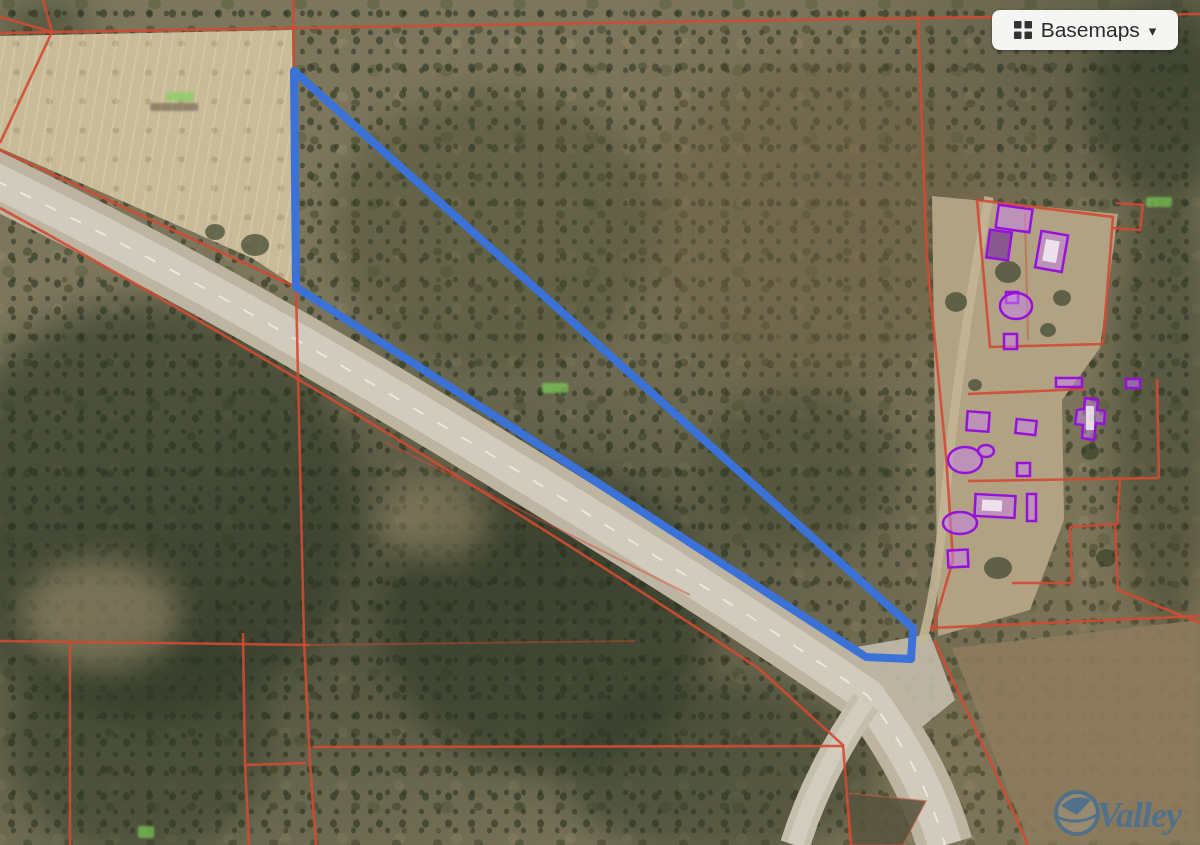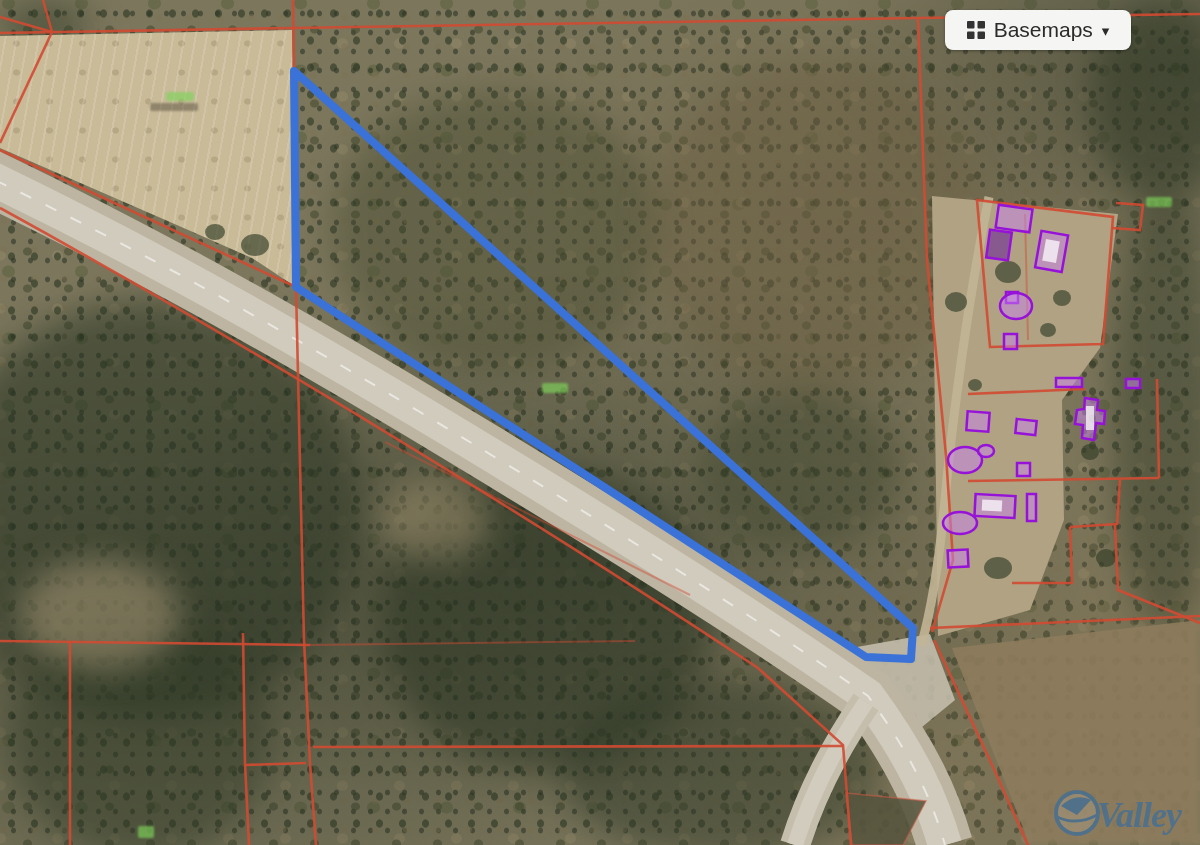--- a/index.html
+++ b/index.html
@@ -49,21 +49,21 @@
   .island{fill:#56543e;fill-opacity:.88;stroke:rgba(210,90,70,.55);stroke-width:1.5;}
   .tree{fill:rgba(50,62,38,.65);}
   .pline{fill:none;stroke:var(--parcel-boundary,#d14a32);stroke-width:2.6;opacity:.9;}
   .pline-faint{fill:none;stroke:var(--parcel-boundary,#d14a32);stroke-width:2;opacity:.45;}
   .selected{fill:none;stroke:var(--selected-parcel,#3a72d8);stroke-width:8;stroke-linejoin:round;stroke-linecap:round;}
   .bld{stroke:var(--building-outline,#9712d8);stroke-width:2.5;fill:var(--building-fill,rgba(200,130,240,.5));}
   .bld-dark{stroke:var(--building-outline,#9712d8);stroke-width:2.5;fill:rgba(110,40,150,.6);}
   .bld-inner{fill:rgba(255,255,255,.72);stroke:none;}
 
   
-  .basemaps-btn{position:absolute;left:945px;top:10px;width:186px;height:40px;
+  .basemaps-btn{position:absolute;left:992px;top:10px;width:186px;height:40px;
     background:var(--basemaps-bg,#f5f5f3);border-radius:8px;display:flex;align-items:center;
     justify-content:center;gap:9px;box-shadow:0 1px 3px rgba(0,0,0,.35);cursor:pointer;}
   .basemaps-btn .lbl{font-size:21px;color:var(--basemaps-text,#2b2b2b);font-weight:500;}
   .basemaps-btn .caret{font-size:15px;color:var(--basemaps-text,#2b2b2b);padding-top:2px;}
   .marker{position:absolute;background:var(--acreage-label-green,#7fd45a);opacity:.65;
     border-radius:2px;filter:blur(1px);}
   .marker-dark{position:absolute;background:rgba(60,55,40,.4);border-radius:2px;filter:blur(1.2px);}
   .watermark{position:absolute;left:1050px;top:782px;opacity:.62;}
   .wm-text{font-family:"Liberation Serif",serif;font-style:italic;font-weight:bold;
     letter-spacing:-1px;}

